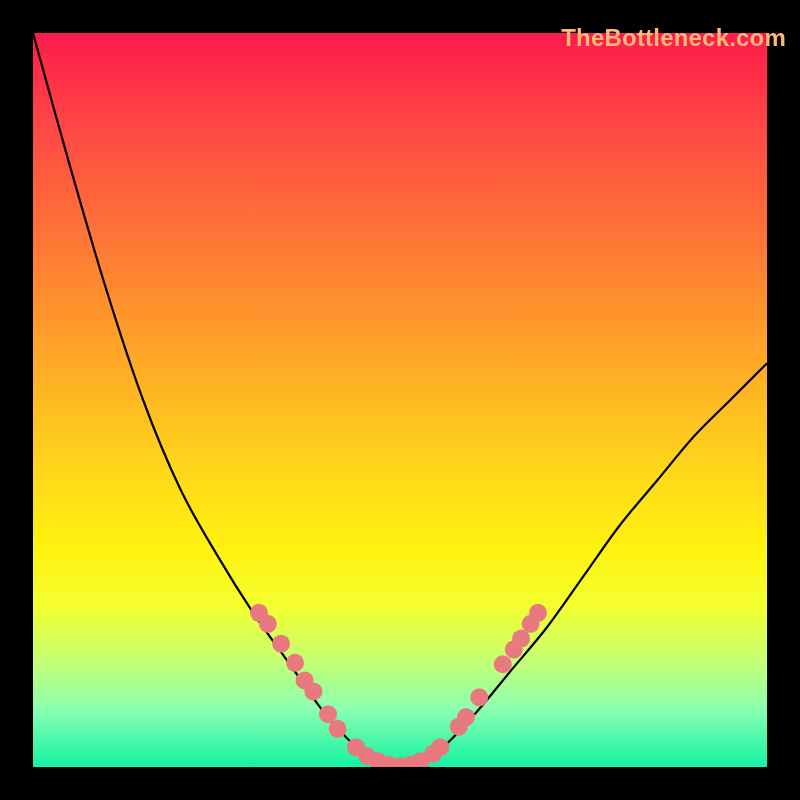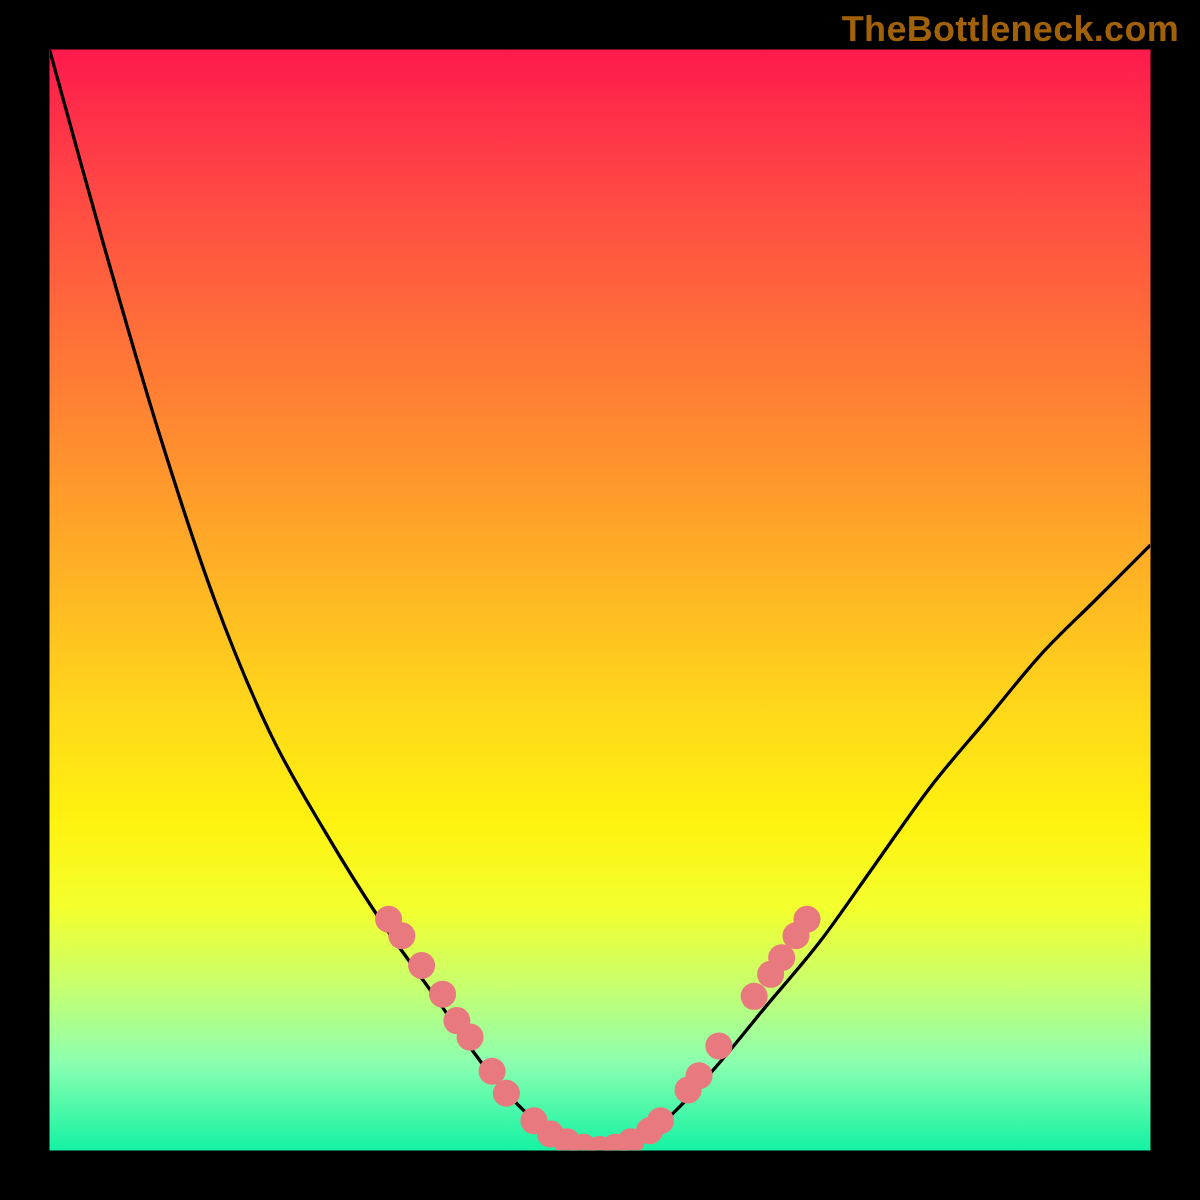--- a/index.html
+++ b/index.html
@@ -40,24 +40,24 @@
   .curve {
     position: absolute;
     left: 0;
     top: 0;
     width: 734px;
     height: 734px;
     pointer-events: none;
   }
   .watermark {
     position: absolute;
-    top: 6px;
+    top: 24px;
     right: 14px;
     font: 600 24px Arial, Helvetica, sans-serif;
-    color: #a16207;
+    color: #fdba74;
     letter-spacing: 0.2px;
     user-select: none;
   }
 </style>
 </head>
 <body>
 
 <div class="stage">
 
   <div class="plot-area">

